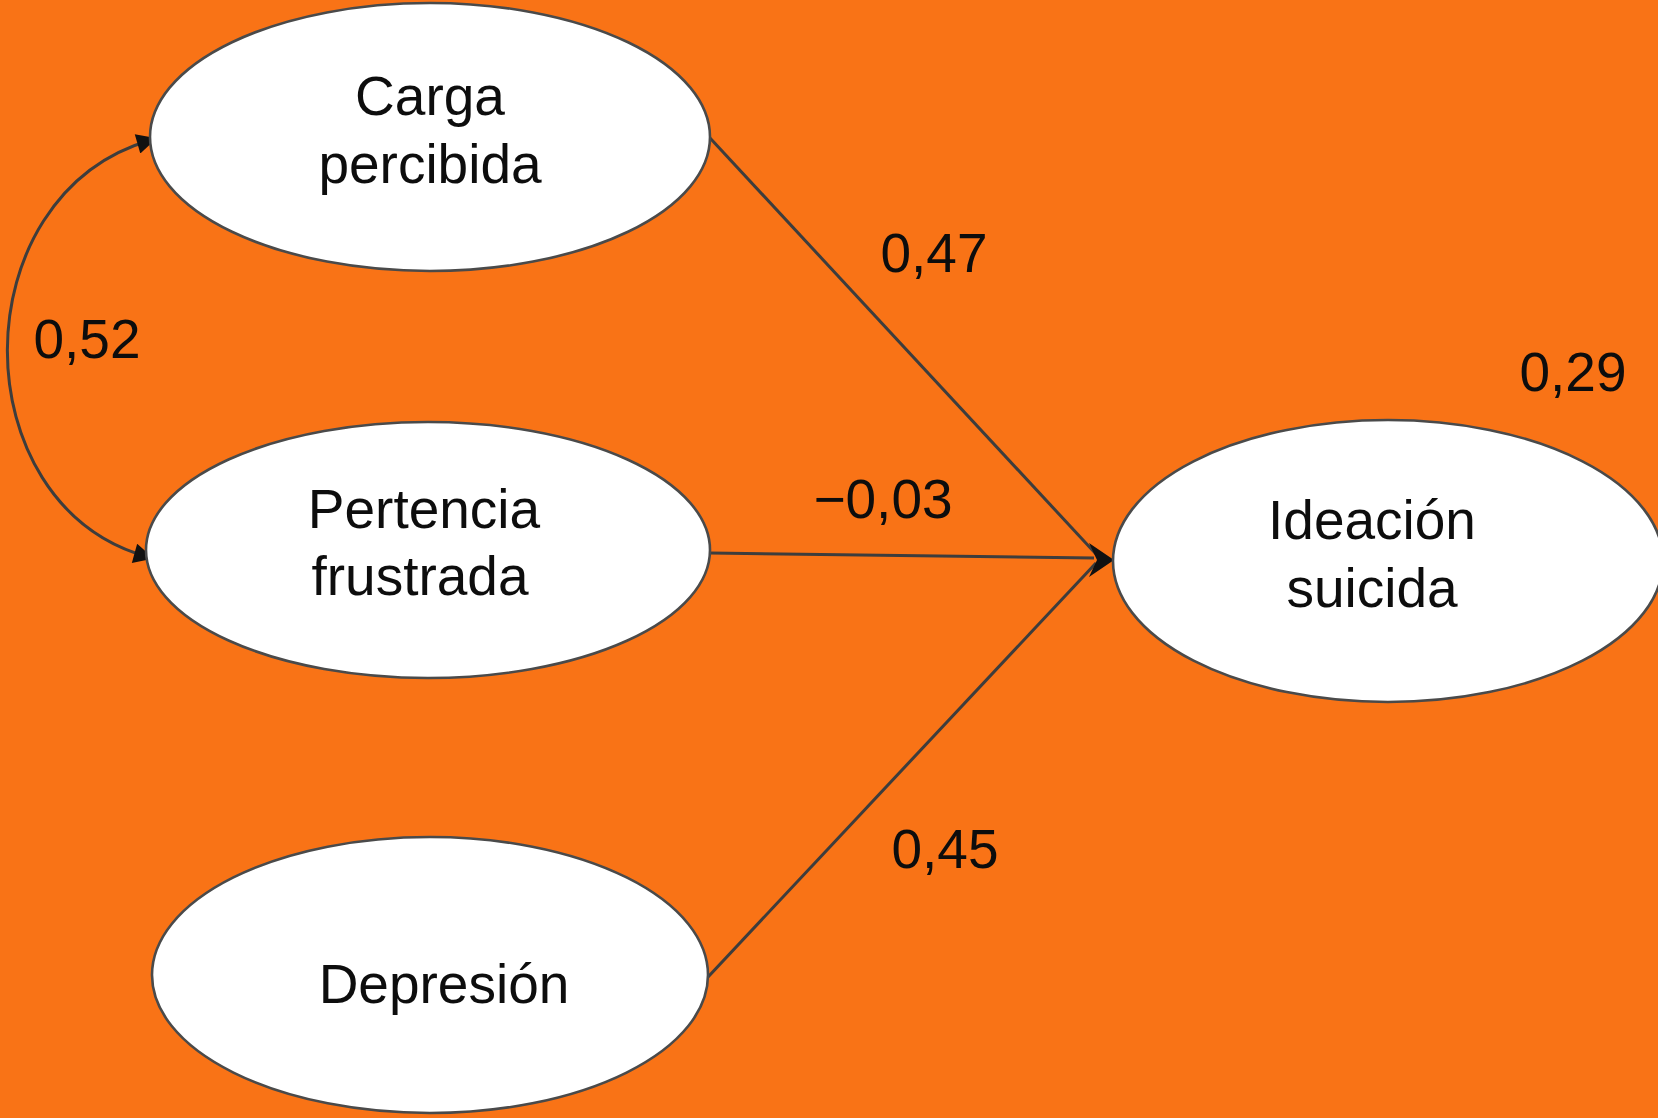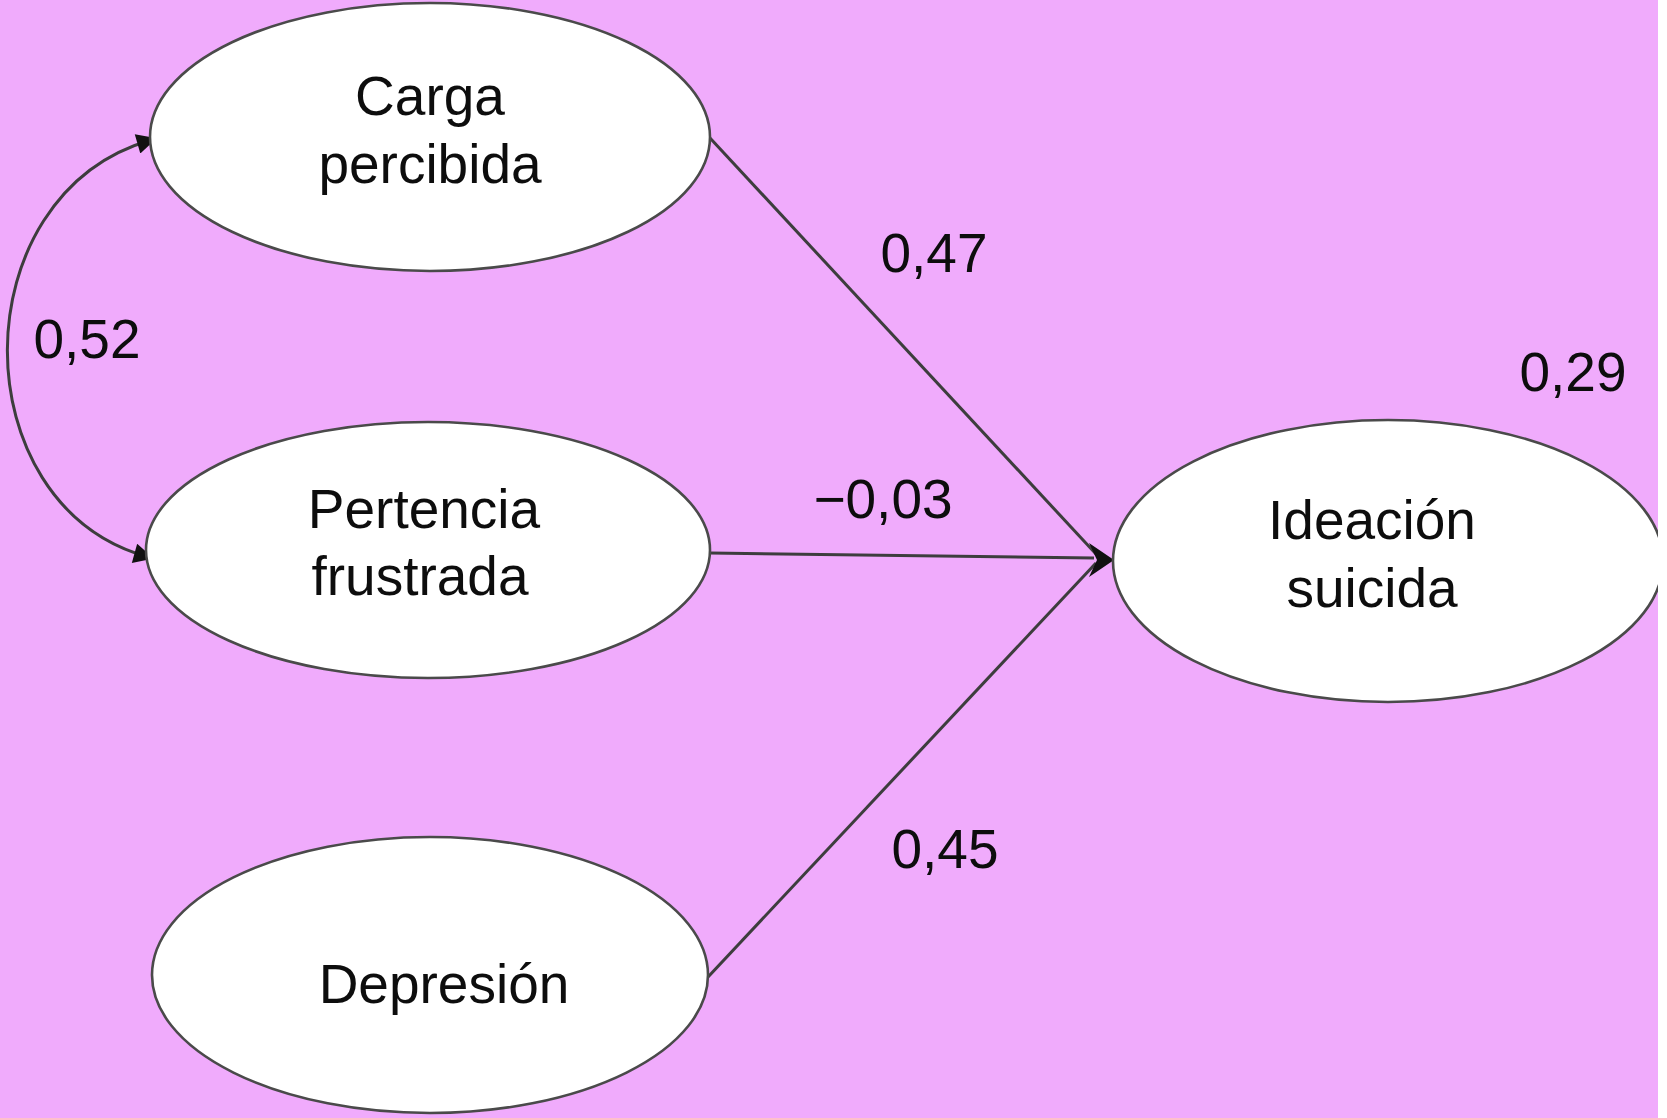--- a/index.html
+++ b/index.html
@@ -1,19 +1,19 @@
 <!DOCTYPE html>
 <html><head>
 <meta charset="utf-8">
 <style>
   html,body{margin:0;padding:0;background:#ffffff;}
   .stage{
     position:relative;
     width:1658px;height:1118px;
-    background:#f0abfc;
+    background:#f97316;
     overflow:hidden;
     font-family:"Liberation Sans","DejaVu Sans",sans-serif;
   }
   svg{display:block;}
   .edge{stroke:#3d3d3d;stroke-width:3;fill:none;}
   .node-ellipse{stroke:#4a4a4a;stroke-width:2.6;fill:#ffffff;}
   text{
     font-family:"Liberation Sans","DejaVu Sans",sans-serif;
     font-size:55px;
     fill:#0d0d0d;

